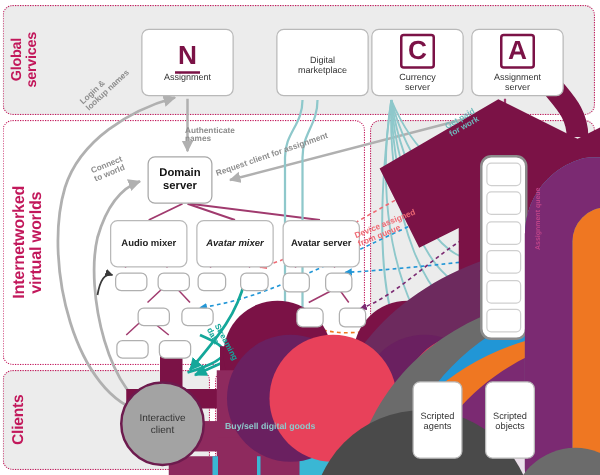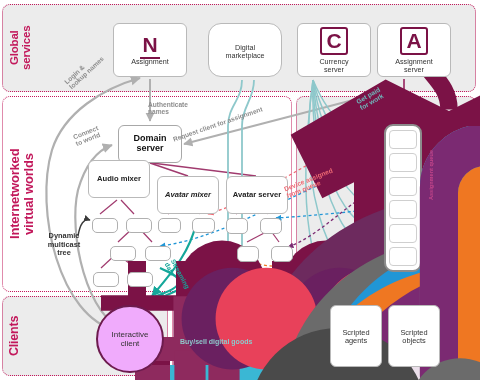--- a/index.html
+++ b/index.html
@@ -12,28 +12,28 @@
               letter-spacing:-0.2px;}
   .node-box{position:absolute;background:#fff;border:1px solid #b9b9b9;border-radius:6px;
             display:flex;flex-direction:column;align-items:center;justify-content:center;
             box-sizing:border-box;}
   .node-box .cap{color:#333;text-align:center;line-height:1.1;}
   .svc{width:74px;height:54px;}
   .svc .gl{font-size:21px;color:#7b1246;font-weight:bold;line-height:1;}
   .svc .cap{font-size:7.2px;margin-top:3px;}
   .mix{width:62px;height:38px;}
   .mix .cap{font-size:7.6px;font-weight:bold;color:#222;margin-top:1px;}
-  .dom{width:64px;height:38px;border-color:#a8a8a8;}
+  .dom{width:52px;height:38px;border-color:#a8a8a8;}
   .dom .cap{font-size:9px;font-weight:bold;color:#111;}
   .leaf{position:absolute;background:#fff;border:1px solid #b0b0b0;border-radius:5px;
         box-sizing:border-box;display:flex;align-items:center;justify-content:center;}
-  .agentbox{width:52px;height:62px;}
+  .agentbox{width:40px;height:62px;}
   .agentbox .cap{font-size:7.4px;margin-top:2px;color:#333;}
   .client-circle{position:absolute;width:68px;height:68px;border-radius:50%;
-        background:#f0abfc;border:2.5px solid #6d1b4e;display:flex;flex-direction:column;
+        background:#a3a3a3;border:2.5px solid #6d1b4e;display:flex;flex-direction:column;
         align-items:center;justify-content:center;box-sizing:border-box;}
   .client-circle .cap{font-size:8px;color:#333;line-height:1.1;text-align:center;margin-top:1px;}
   .queue-frame{position:absolute;border:2px solid #8c8c8c;border-radius:9px;background:#fff;
         box-sizing:border-box;display:flex;flex-direction:column;align-items:center;
         justify-content:space-between;padding:4px 0;}
   .qslot{width:28px;height:19px;background:#fff;border:1px solid #cfcfcf;border-radius:4px;
         display:flex;align-items:center;justify-content:center;box-sizing:border-box;}
   .edge-label{position:absolute;font-size:6.6px;font-weight:bold;white-space:nowrap;
         transform-origin:0 0;}
   .vlabel{position:absolute;font-size:5.6px;font-weight:bold;color:#c2458a;
@@ -155,21 +155,21 @@
       <div class="zone-label" style="left: 8px; top: 300px; height: 72px; width: 30px; font-size: 12.5px;">Clients</div>
       <div class="zone-label" style="left: 442px; top: 100px; height: 188px; width: 30px; font-size: 13px;">Contributed<br>devices</div>
       <div class="zone-label" style="left: 178px; top: 300px; height: 72px; width: 30px; font-size: 11.5px;">Agents<br>&amp; objects</div>
     </div>
 
   <div id="services">
       <div class="node-box svc" style="left: 113px; top: 23px;">
         <span class="gl"><span style="border-bottom:2px solid #7b1246;padding:0 2px 1px;">N</span></span>
         <div class="cap">Assignment</div>
       </div>
-      <div class="node-box svc" style="left: 208px; top: 23px; border-radius: 13px;">
+      <div class="node-box svc" style="left: 221px; top: 23px;">
         <svg width="26" height="24" viewBox="0 0 26 24">
           <path d="M3,7 L9,3.5 L13,5.5 L17,3.5 L23,7 L21,11 L19,10 L19,21 L7,21 L7,10 L5,11 Z" fill="#7b1246"></path>
           <path d="M15,12 L23,12 L23,22 L15,22 Z" fill="#8e2a5e"></path>
           <path d="M11,1 C11,3 13,3.4 13,5.4" fill="none" stroke="#7b1246" stroke-width="1.1"></path>
         </svg>
         <div class="cap">Digital<br>marketplace</div>
       </div>
       <div class="node-box svc" style="left: 297px; top: 23px;">
         <span class="gl"><span style="border:2px solid #7b1246;border-radius:3px;padding:0 4px;display:inline-block;line-height:1.15;">C</span></span>
         <div class="cap">Currency<br>server</div>
@@ -178,21 +178,21 @@
         <span class="gl"><span style="border:2px solid #7b1246;border-radius:3px;padding:0 4px;display:inline-block;line-height:1.15;">A</span></span>
         <div class="cap">Assignment<br>server</div>
       </div>
     </div>
 
   <div class="node-box dom" style="left:118px;top:125px;">
     <div class="cap">Domain<br>server</div>
   </div>
 
   <div id="mixers">
-      <div class="node-box mix" style="left: 88px; top: 160px;">
+      <div class="node-box mix" style="left: 88px; top: 176px;">
         <svg width="40" height="17" viewBox="0 0 40 17">
           <line x1="1" y1="4.5" x2="39" y2="4.5" stroke="#7b1246" stroke-width="1.3"></line>
           <line x1="1" y1="12" x2="39" y2="12" stroke="#7b1246" stroke-width="1.3"></line>
           <line x1="4" y1="1" x2="4" y2="8" stroke="#7b1246" stroke-width="1.5"></line>
           <line x1="8" y1="1" x2="8" y2="8" stroke="#7b1246" stroke-width="1.5"></line>
           <line x1="12" y1="1" x2="12" y2="8" stroke="#7b1246" stroke-width="1.5"></line>
           <line x1="16" y1="1" x2="16" y2="8" stroke="#7b1246" stroke-width="1.5"></line>
           <line x1="20" y1="1" x2="20" y2="8" stroke="#7b1246" stroke-width="1.5"></line>
           <line x1="24" y1="1" x2="24" y2="8" stroke="#7b1246" stroke-width="1.5"></line>
           <line x1="28" y1="1" x2="28" y2="8" stroke="#7b1246" stroke-width="1.5"></line>
@@ -391,21 +391,20 @@
           <rect x="9" y="4" width="1.5" height="1.5" fill="#fff" opacity=".85"></rect>
           <rect x="2.8" y="6.6" width="1.5" height="1.5" fill="#fff" opacity=".85"></rect>
           <rect x="5.8" y="6" width="1.5" height="1.5" fill="#fff" opacity=".85"></rect>
           <rect x="9.2" y="7.6" width="1.5" height="1.5" fill="#fff" opacity=".85"></rect>
           <rect x="4.6" y="9.2" width="1.5" height="1.5" fill="#fff" opacity=".85"></rect>
           <rect x="7.6" y="9.6" width="1.5" height="1.5" fill="#fff" opacity=".85"></rect>
         </svg>
       </div>
     </div>
 
-  <div class="plain" style="left:36px;top:232px;width:56px;color:#333;">Dynamic<br>multicast<br>tree</div>
 
   <div class="client-circle" style="left:96px;top:305px;">
     <svg width="20" height="18" viewBox="0 0 20 18">
       <circle cx="10" cy="5.2" r="4.2" fill="#4a4a4a"></circle>
       <path d="M2.4,17.5 C2.8,11.6 6.6,9.4 10,9.4 C13.4,9.4 17.2,11.6 17.6,17.5 Z" fill="#4a4a4a"></path>
     </svg>
     <div class="cap">Interactive<br>client</div>
   </div>
 
   <div class="queue-frame" id="queue" style="left: 384px; top: 124px; width: 38px; height: 148px;">

